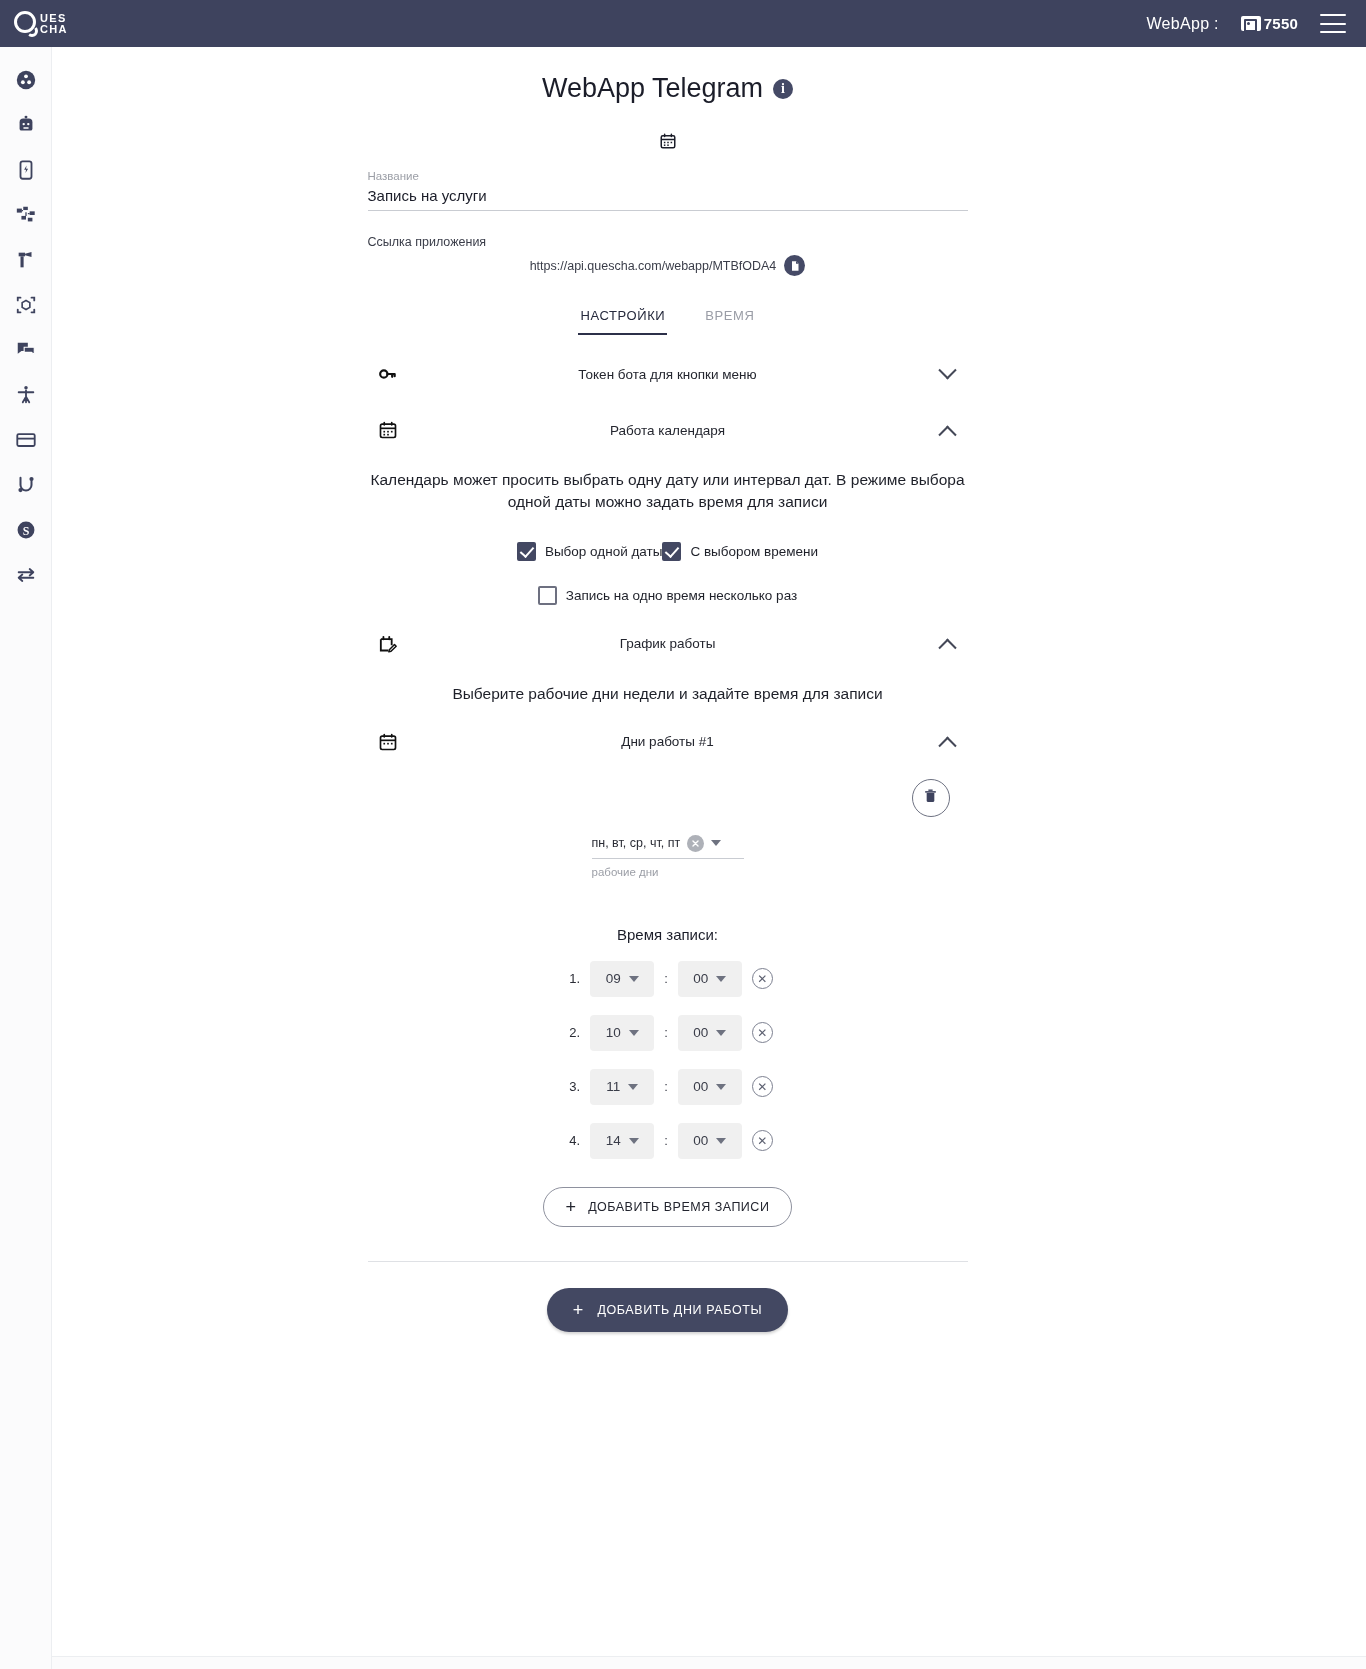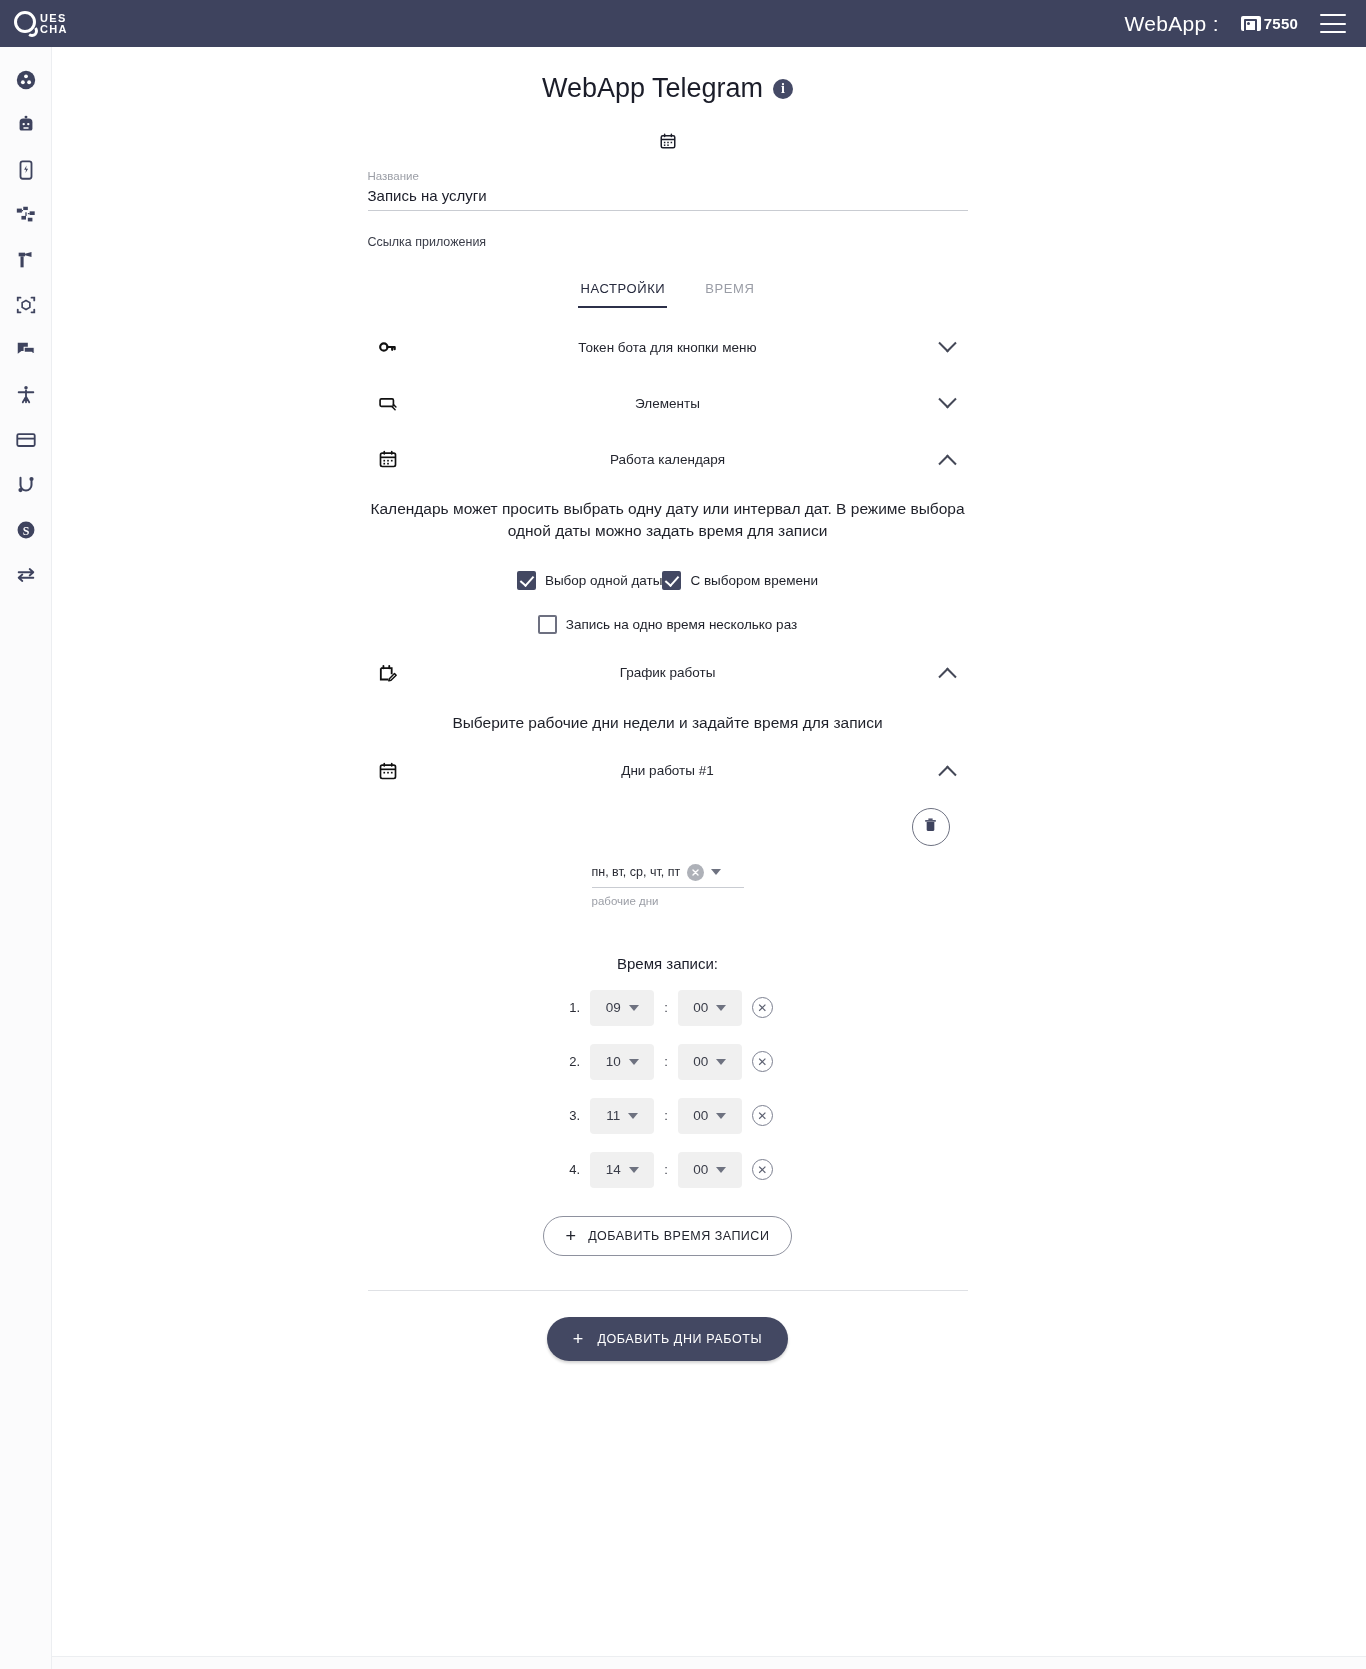--- a/index.html
+++ b/index.html
@@ -25,21 +25,21 @@
     border: 3px solid #fff; border-radius: 50%;
   }
   .logo-mark .tail {
     position: absolute; left: 12px; top: 16px; width: 12px; height: 12px;
     border: 3px solid #fff; border-radius: 50%;
     clip-path: polygon(50% 50%, 120% 0%, 120% 120%, 0% 120%);
   }
   .logo-text { color: #fff; font-size: 11px; font-weight: bold; line-height: 11px;
                letter-spacing: 1.3px; margin-left: -4px; }
   .topbar-right { margin-left: auto; display: flex; align-items: center; gap: 22px; margin-right: 20px; }
-  .webapp-label { color: #ffffff; font-size: 21px; font-weight: 400; letter-spacing: .3px; }
+  .webapp-label { color: #ffffff; font-size: 16px; font-weight: 400; letter-spacing: .3px; }
   .badge-chip { display: flex; align-items: center; gap: 3px; }
   .chip-icon {
     width: 20px; height: 15px; background: #fff; border-radius: 2px;
     position: relative;
   }
   .chip-icon::before {
     content: ''; position: absolute; left: 3px; top: 3px; width: 9px; height: 9px;
     border: 2px solid #3e435e; border-radius: 1px;
   }
   .chip-icon::after {
@@ -361,52 +361,49 @@
       </svg>
     </div>
 
     <div class="field">
       <div class="field-label">Название</div>
       <div class="field-value">Запись на услуги</div>
     </div>
 
     <div class="applink">
       <div class="applink-label">Ссылка приложения</div>
+      <div class="applink-row">
+        <span class="applink-url">https://api.quescha.com/webapp/MTBfODA4</span>
+        <span class="copy-btn">
+          <svg width="12" height="12" viewBox="0 0 24 24">
+              <path d="M6 2.5h8l5 5v14H6z" fill="#fff"></path>
+              <path d="M14 2.5v5h5" fill="#454a66"></path>
+            </svg>
+        </span>
+      </div>
     </div>
 
     <div class="tabs">
       <div class="tab active">НАСТРОЙКИ</div>
       <div class="tab">ВРЕМЯ</div>
     </div>
 
     <div class="acc-row">
       <div class="acc-icon">
         <svg width="20" height="20" viewBox="0 0 24 24">
             <circle cx="7" cy="12" r="4.4" fill="none" stroke="#111" stroke-width="2.6"></circle>
             <path d="M11 12h9M17 12v3.4M20 12v2.6" stroke="#111" stroke-width="2.6" stroke-linecap="round"></path>
           </svg>
       </div>
       <div class="acc-title">Токен бота для кнопки меню</div>
       <div class="acc-chev">
           <span class="chev down"></span>
         </div>
     </div>
 
-    <div class="acc-row">
-      <div class="acc-icon">
-        <svg width="20" height="20" viewBox="0 0 24 24">
-            <rect x="2.5" y="7" width="16" height="9" rx="1.6" fill="none" stroke="#111" stroke-width="2"></rect>
-            <path d="M17 16.5l3.5 3.5M18.5 13.8l3 3" stroke="#111" stroke-width="1.8" stroke-linecap="round"></path>
-          </svg>
-      </div>
-      <div class="acc-title">Элементы</div>
-      <div class="acc-chev">
-          <span class="chev down"></span>
-        </div>
-    </div>
 
     <div class="acc-row">
       <div class="acc-icon">
         <svg width="20" height="20" viewBox="0 0 24 24">
           <rect x="3" y="5" width="18" height="16" rx="2" fill="none" stroke="#111" stroke-width="2"></rect>
           <path d="M3 10h18" stroke="#111" stroke-width="2"></path>
           <path d="M7.5 3v3M16.5 3v3" stroke="#111" stroke-width="2" stroke-linecap="round"></path>
           <rect x="6.5" y="13" width="2" height="2" fill="#111"></rect>
           <rect x="11" y="13" width="2" height="2" fill="#111"></rect>
           <rect x="15.5" y="13" width="2" height="2" fill="#111"></rect>

